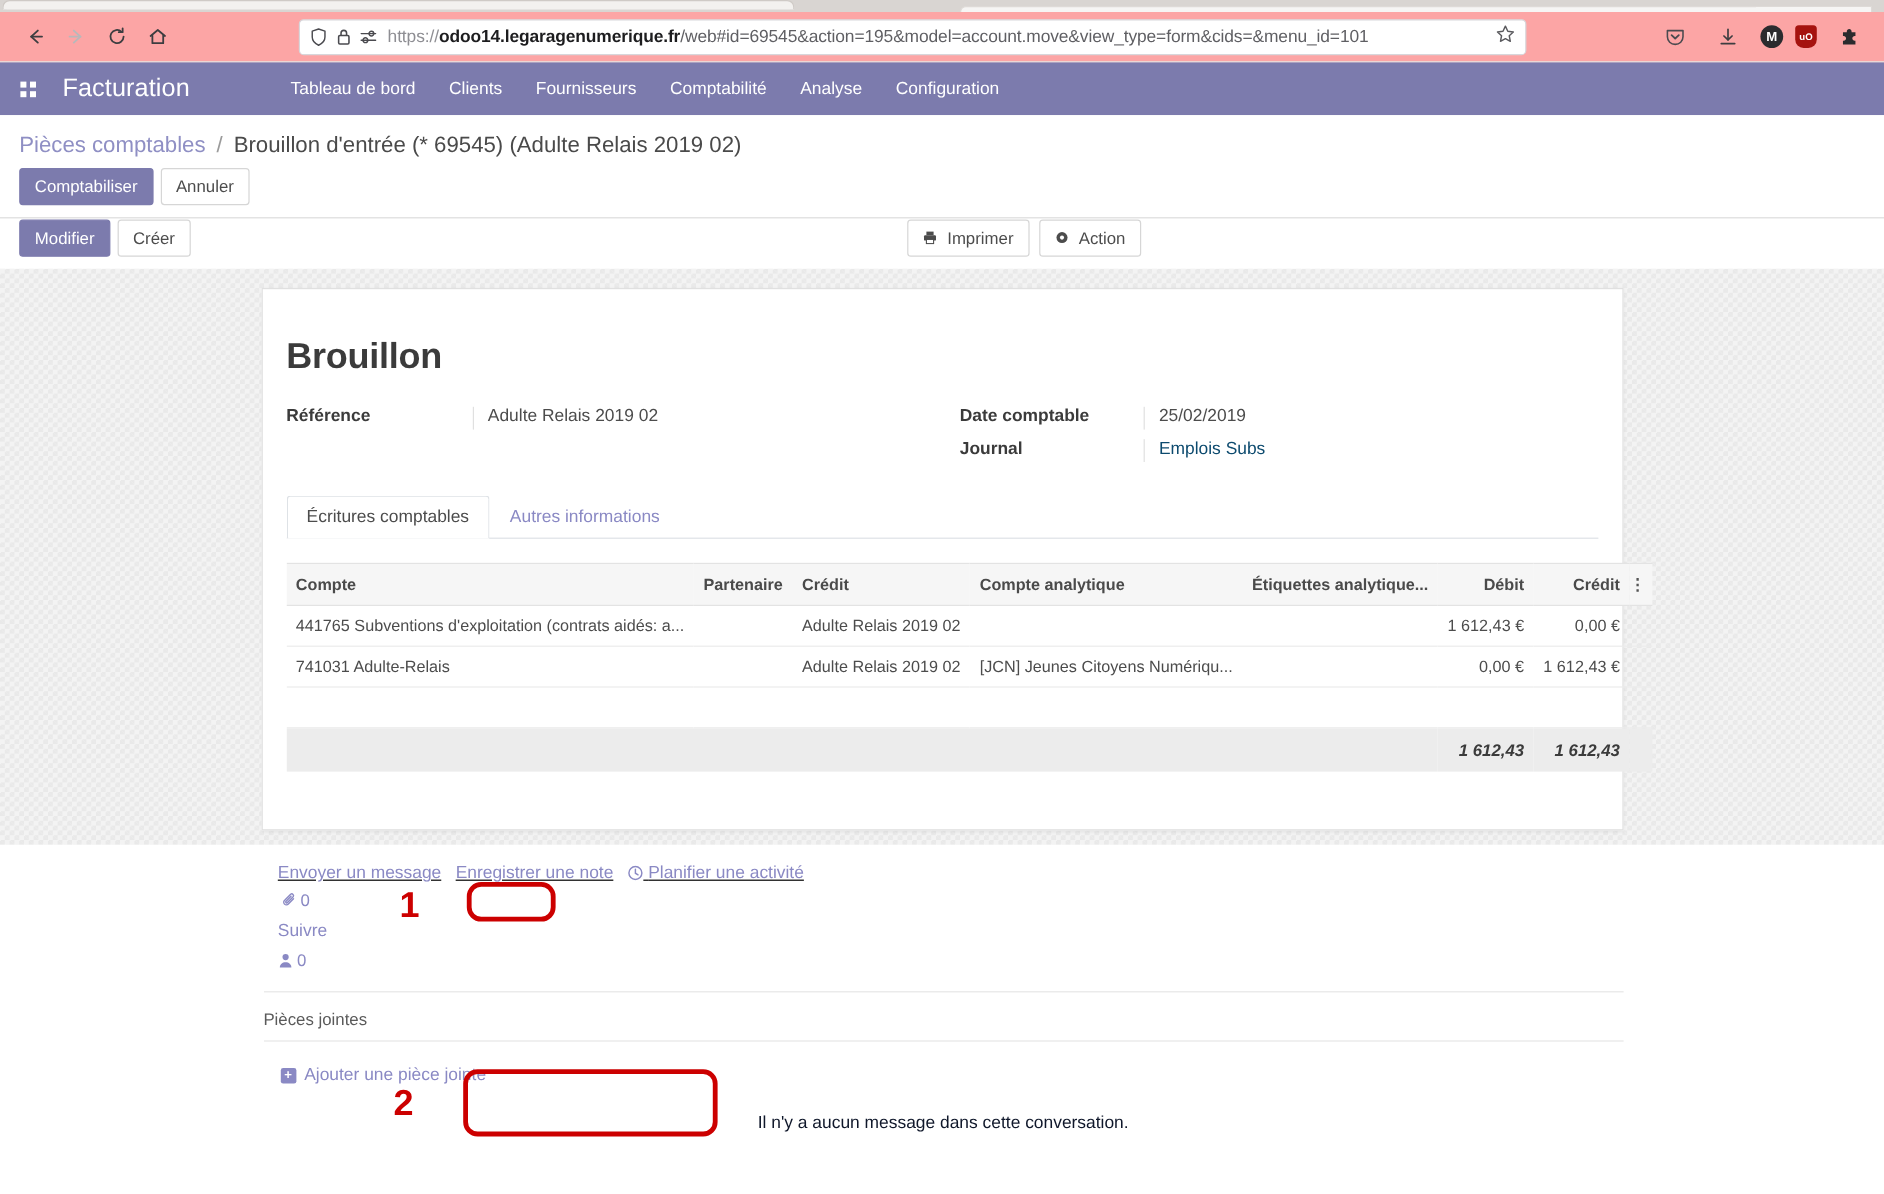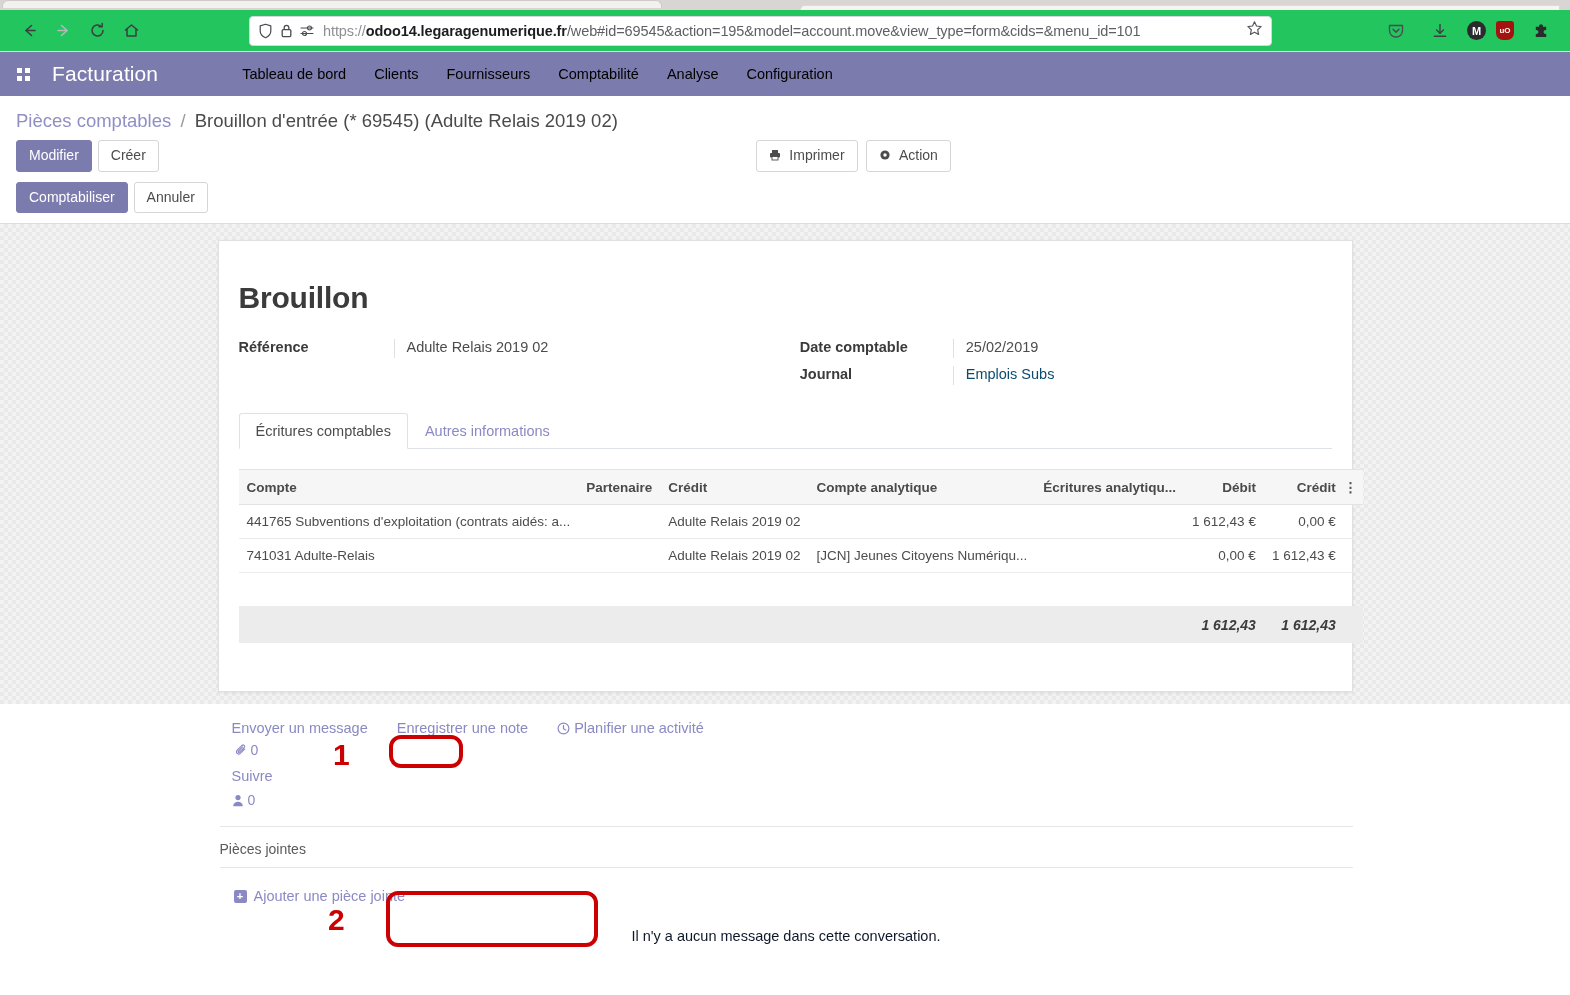--- a/index.html
+++ b/index.html
@@ -22,21 +22,21 @@
     border: 1px solid #cfcac6; border-bottom: none;
   }
   #browser-tabstrip .tab-ghost2 {
     position: absolute; left: 800px; top: 5px; width: 760px; height: 5px;
     background: #f6f5f4; border-top-left-radius: 6px;
     border: 1px solid #dedad7; border-bottom: none;
   }
 
   #browser-navbar {
     height: 42px;
-    background: #22c55e;
+    background: #fca5a5;
     display: flex;
     align-items: center;
     padding: 0 12px;
     border-bottom: 1px solid #e6e4e2;
   }
   .nav-btn {
     width: 34px; height: 30px;
     display: flex; align-items: center; justify-content: center;
     color: #3d3d40;
     border-radius: 4px;
@@ -108,21 +108,21 @@
   #apps-grid-icon .g i { background: #fff; display: block; }
   #app-title {
     font-size: 21px;
     padding: 0 10px 0 14px;
     font-weight: 400;
     letter-spacing: 0.1px;
   }
   #odoo-menu { display: flex; align-items: center; gap: 0; margin-left: 60px; }
   #odoo-menu .mi {
     font-size: 14.5px;
-    color: #000000;
+    color: #ffffff;
     padding: 12px 14px;
     white-space: nowrap;
   }
 
   
   #control-panel { background: #ffffff; }
   #breadcrumb {
     padding: 14px 16px 8px 16px;
     font-size: 18.5px;
     color: #4a4a4a;
@@ -285,23 +285,24 @@
   
   #chatter {
     background: #ffffff;
     padding: 0 16px;
     position: relative;
   }
   #chatter-inner { width: 1135px; margin: 0 auto; padding-left: 2px; }
   #chatter-topbar {
     display: flex;
     align-items: center;
-    gap: 29px;
+    gap: 12px;
     font-size: 14.5px;
     padding: 16px 0 0 12px;
+    text-decoration: underline;
   }
   #chatter-topbar .act { color: #8a89c4; white-space: nowrap; }
   #follow-area { padding-left: 12px; }
   #attach-count {
     display: inline-flex;
     align-items: center;
     gap: 3px;
     color: #8a89c4;
     font-size: 14px;
     padding: 6px 2px;
@@ -466,20 +467,25 @@
   </div>
 </div>
 
 <div id="control-panel">
   <div id="breadcrumb">
     <span class="crumb-link">Pièces comptables</span>
     <span class="sep">/</span>
     <span>Brouillon d'entrée (* 69545) (Adulte Relais 2019 02)</span>
   </div>
 
+  <div id="btn-row-2">
+    <button class="btn primary">Comptabiliser</button>
+    <button class="btn">Annuler</button>
+  </div>
+
   <div id="btn-row-1">
     <div class="left-group">
       <button class="btn primary">Modifier</button>
       <button class="btn">Créer</button>
     </div>
     <div class="center-group">
       <button class="btn">
         <span class="gl">
           <svg width="12" height="12" viewBox="0 0 12 12" style="vertical-align:-1px">
               <rect x="3" y="1" width="6" height="3" fill="#4c4c4c"></rect>
@@ -491,25 +497,20 @@
       <button class="btn">
         <span class="gl">
           <svg width="12" height="12" viewBox="0 0 12 12" style="vertical-align:-1px">
               <circle cx="6" cy="6" r="4.6" fill="#4c4c4c"></circle>
               <circle cx="6" cy="6" r="1.7" fill="#fff"></circle>
             </svg>
         </span><span>Action</span>
       </button>
     </div>
   </div>
-
-  <div id="btn-row-2">
-    <button class="btn primary">Comptabiliser</button>
-    <button class="btn">Annuler</button>
-  </div>
 </div>
 
 <div id="sheet-bg">
   <div id="sheet">
     <div id="doc-status">Brouillon</div>
 
     <div id="field-grid">
       <div class="field-col left">
         <div class="field-row">
           <span class="field-label">Référence</span>
@@ -533,21 +534,21 @@
       <div class="tab">Autres informations</div>
     </div>
 
     <table id="lines-table">
       <thead>
         <tr>
           <th class="col-compte">Compte</th>
           <th class="col-partenaire">Partenaire</th>
           <th class="col-libelle">Crédit</th>
           <th class="col-analytique">Compte analytique</th>
-          <th class="col-etiquettes">Écritures analytiqu...</th>
+          <th class="col-etiquettes">Étiquettes analytique...</th>
           <th class="col-debit num">Débit</th>
           <th class="col-credit num">Crédit</th>
           <th class="kebab">⋮</th>
         </tr>
       </thead>
       <tbody>
         <tr>
           <td>441765 Subventions d'exploitation (contrats aidés: a...</td>
           <td></td>
           <td>Adulte Relais 2019 02</td>

